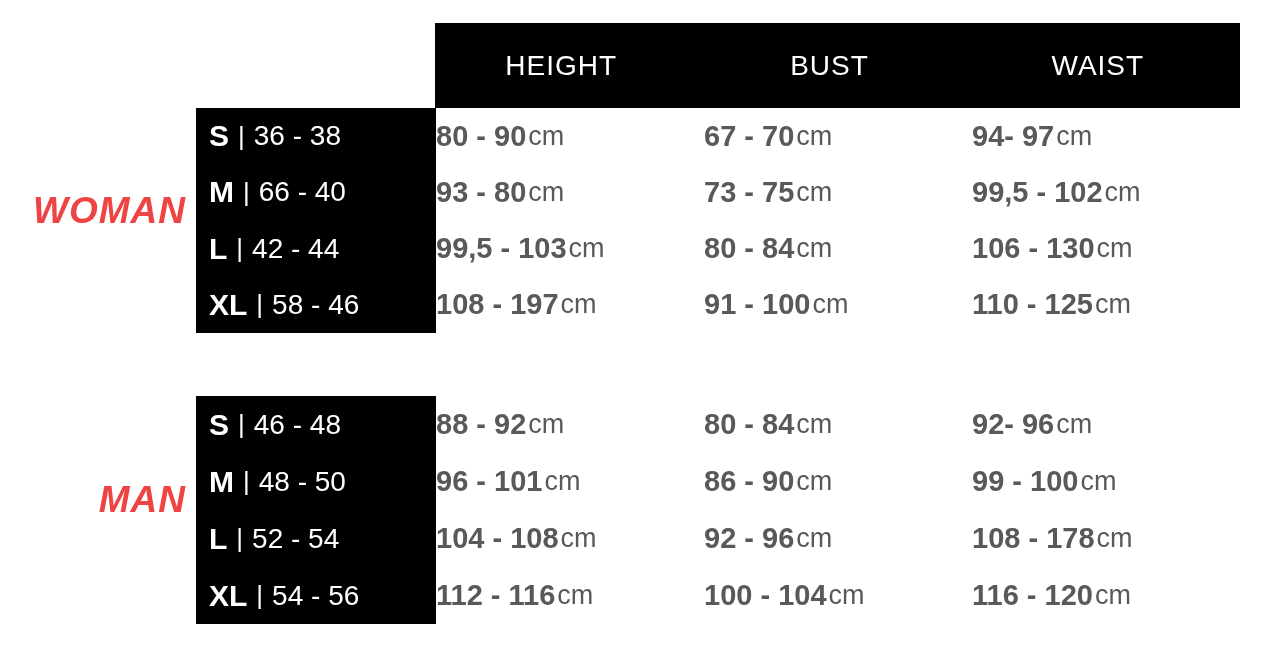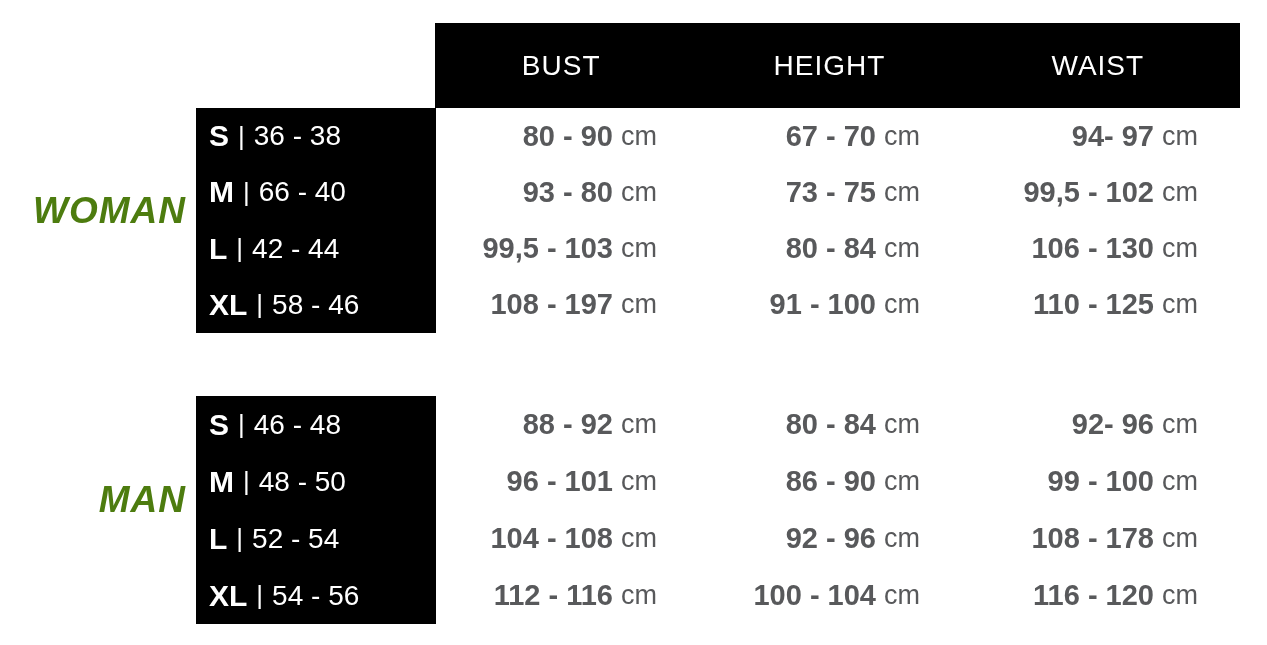--- a/index.html
+++ b/index.html
@@ -47,21 +47,21 @@
   .section.man   { top: 396px; height: 228px; }
 
   .gender-cell {
     grid-column: 1;
     grid-row: 1 / span 4;
     display: flex;
     align-items: center;
     justify-content: flex-end;
     padding-right: 10px;
     transform: translateY(-10px);
-    color: #4d7c0f;
+    color: #ef4444;
     font-size: 37px;
     font-weight: 800;
     font-style: italic;
     letter-spacing: 1px;
   }
 
   .size-cell {
     grid-column: 2;
     background: #000000;
     color: #ffffff;
@@ -70,38 +70,38 @@
     padding-left: 13px;
     white-space: nowrap;
   }
   .size-letter { font-weight: 700; font-size: 30px; }
   .size-sep    { font-weight: 400; font-size: 26px; margin: 0 9px; }
   .size-range  { font-weight: 400; font-size: 28px; }
 
   .data-cell {
     display: flex;
     align-items: center;
-    justify-content: flex-end;
+    justify-content: flex-start;
     color: #58595b;
     white-space: nowrap;
   }
   .data-cell.c-height { padding-right: 47px; }
   .data-cell.c-bust   { padding-right: 52px; }
   .data-cell.c-waist  { padding-right: 42px; }
   .val  { font-weight: 700; font-size: 29px; }
-  .unit { font-weight: 400; font-size: 27px; margin-left: 8px; }
+  .unit { font-weight: 400; font-size: 27px; margin-left: 2px; }
 </style>
 </head>
 <body>
 
 <div class="canvas">
 
   <div class="header-bar">
+    <div class="header-cell">HEIGHT</div>
     <div class="header-cell">BUST</div>
-    <div class="header-cell">HEIGHT</div>
     <div class="header-cell">WAIST</div>
   </div>
 
   <div class="section woman">
     <div class="gender-cell">WOMAN</div>
 
     <div class="size-cell">
       <span class="size-letter">S</span>
         <span class="size-sep">|</span>
         <span class="size-range">36 - 38</span>

